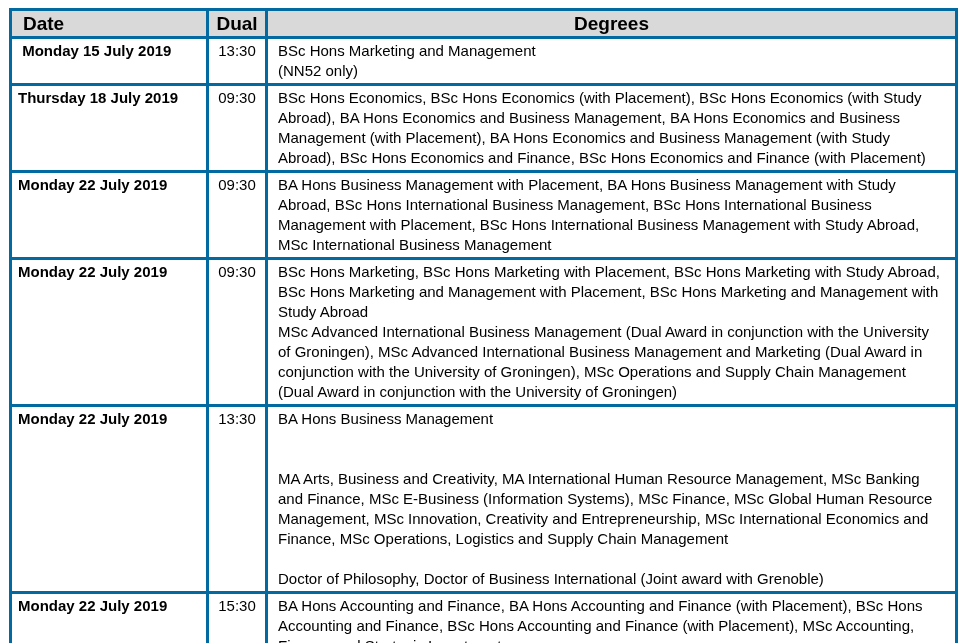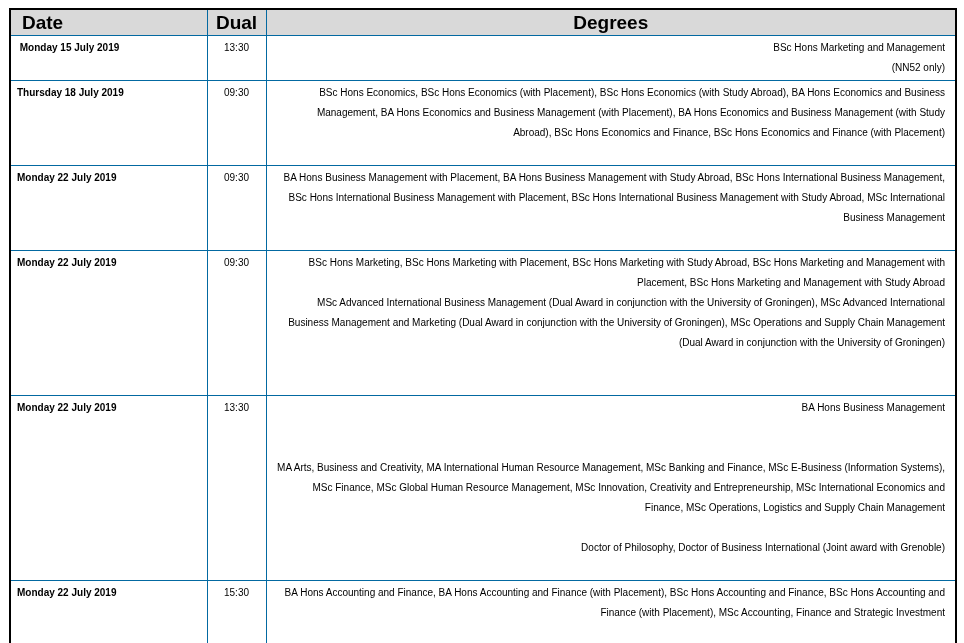--- a/index.html
+++ b/index.html
@@ -21,52 +21,52 @@
     border-collapse: collapse;
     table-layout: fixed;
     width: 946px;
     border: 2px solid #000000;
   }
   col.c-date { width: 197px; }
   col.c-time { width: 59px; }
   col.c-degrees { width: 690px; }
 
   th, td {
-    border: 1px solid #0369a1;
+    border: 3px solid #0369a1;
     vertical-align: top;
     overflow: hidden;
   }
   th {
     background: #d9d9d9;
     font-size: 19px;
     font-weight: bold;
     line-height: 23px;
     height: 23px;
     padding: 1px 4px;
     text-align: center;
   }
   th.h-date { text-align: left; padding-left: 11px; }
 
   td {
-    font-size: 10px;
+    font-size: 15px;
     line-height: 20px;
     padding: 2px 4px;
   }
   td.cell-date {
     font-weight: bold;
     text-align: left;
     padding-left: 6px;
     white-space: pre-wrap;
   }
   td.cell-time {
     font-weight: normal;
     text-align: center;
   }
   td.cell-degrees {
-    text-align: right;
+    text-align: left;
     padding-left: 10px;
     padding-right: 10px;
   }
   td.cell-degrees p { margin: 0; }
   td.cell-degrees p.blank::before { content: "\00a0"; }
 
   
   tbody tr:nth-child(1) td { height: 40px; }
   tbody tr:nth-child(2) td { height: 80px; }
   tbody tr:nth-child(3) td { height: 80px; }

